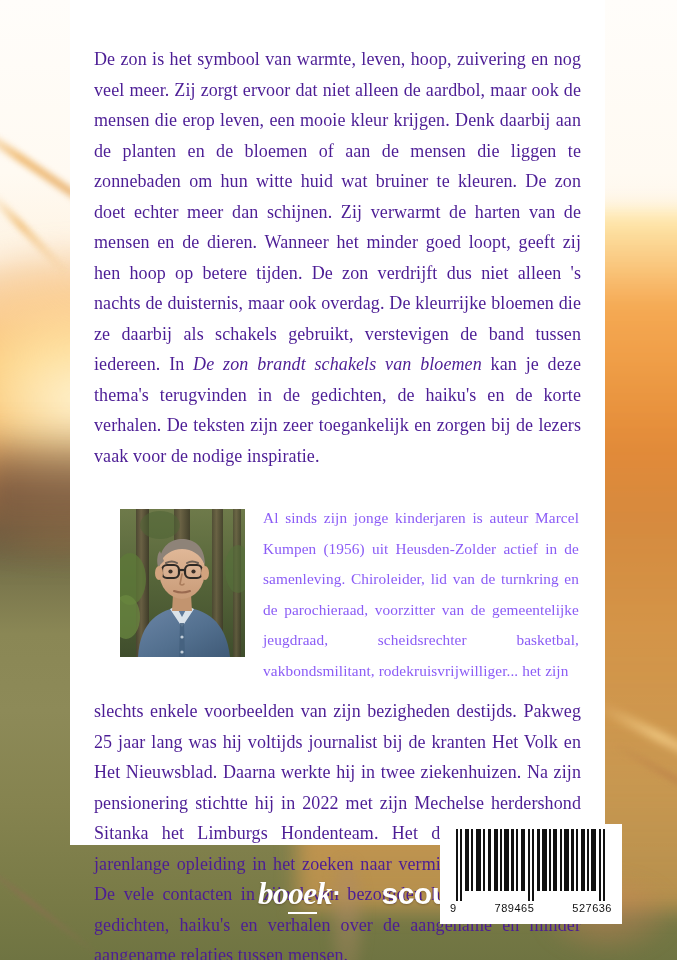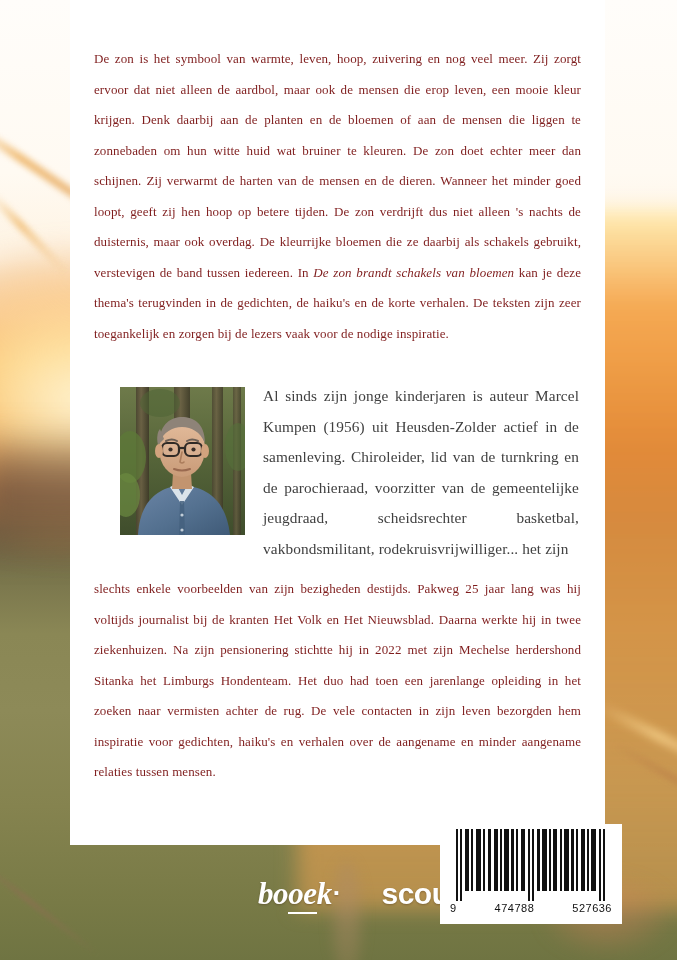--- a/index.html
+++ b/index.html
@@ -198,22 +198,22 @@
     top: 0;
     width: 535px;
     height: 845px;
     background: #ffffff;
     box-sizing: border-box;
     padding: 44px 24px 0 24px;
   }
 
   .blurb,
   .bio-tail {
-    color: #7f1d1d;
-    font-size: 13px;
+    color: #4c1d95;
+    font-size: 18px;
     line-height: 30.5px;
     text-align: justify;
     text-justify: inter-word;
     margin: 0;
     letter-spacing: 0.1px;
   }
   .blurb .title-italic {
     font-style: italic;
   }
 
@@ -225,21 +225,21 @@
     width: 125px;
     height: 148px;
     margin: 6px 18px 4px 26px;
     overflow: hidden;
     position: relative;
     background: #4a5436;
   }
   .photo svg { display: block; }
 
   .bio-head {
-    color: #404040;
+    color: #8b5cf6;
     font-size: 15.3px;
     line-height: 30.5px;
     text-align: justify;
     text-justify: inter-word;
     margin: 2px;
     letter-spacing: 0.1px;
   }
   .bio-tail { margin-top: 8px; }
   .clearer { clear: both; }
 
@@ -452,18 +452,18 @@
         <rect x="128" y="0" width="2" height="62"></rect>
         <rect x="133" y="0" width="4" height="62"></rect>
         <rect x="139" y="0" width="2" height="62"></rect>
         <rect x="143" y="0" width="5" height="62"></rect>
         <rect x="151" y="0" width="2" height="72"></rect>
         <rect x="155" y="0" width="2" height="72"></rect>
       </g>
     </svg>
     <div class="barcode-digits">
       <span>9</span>
-      <span>474788</span>
+      <span>789465</span>
       <span>527636</span>
     </div>
   </div>
 
 </div>
 
 </body></html>

